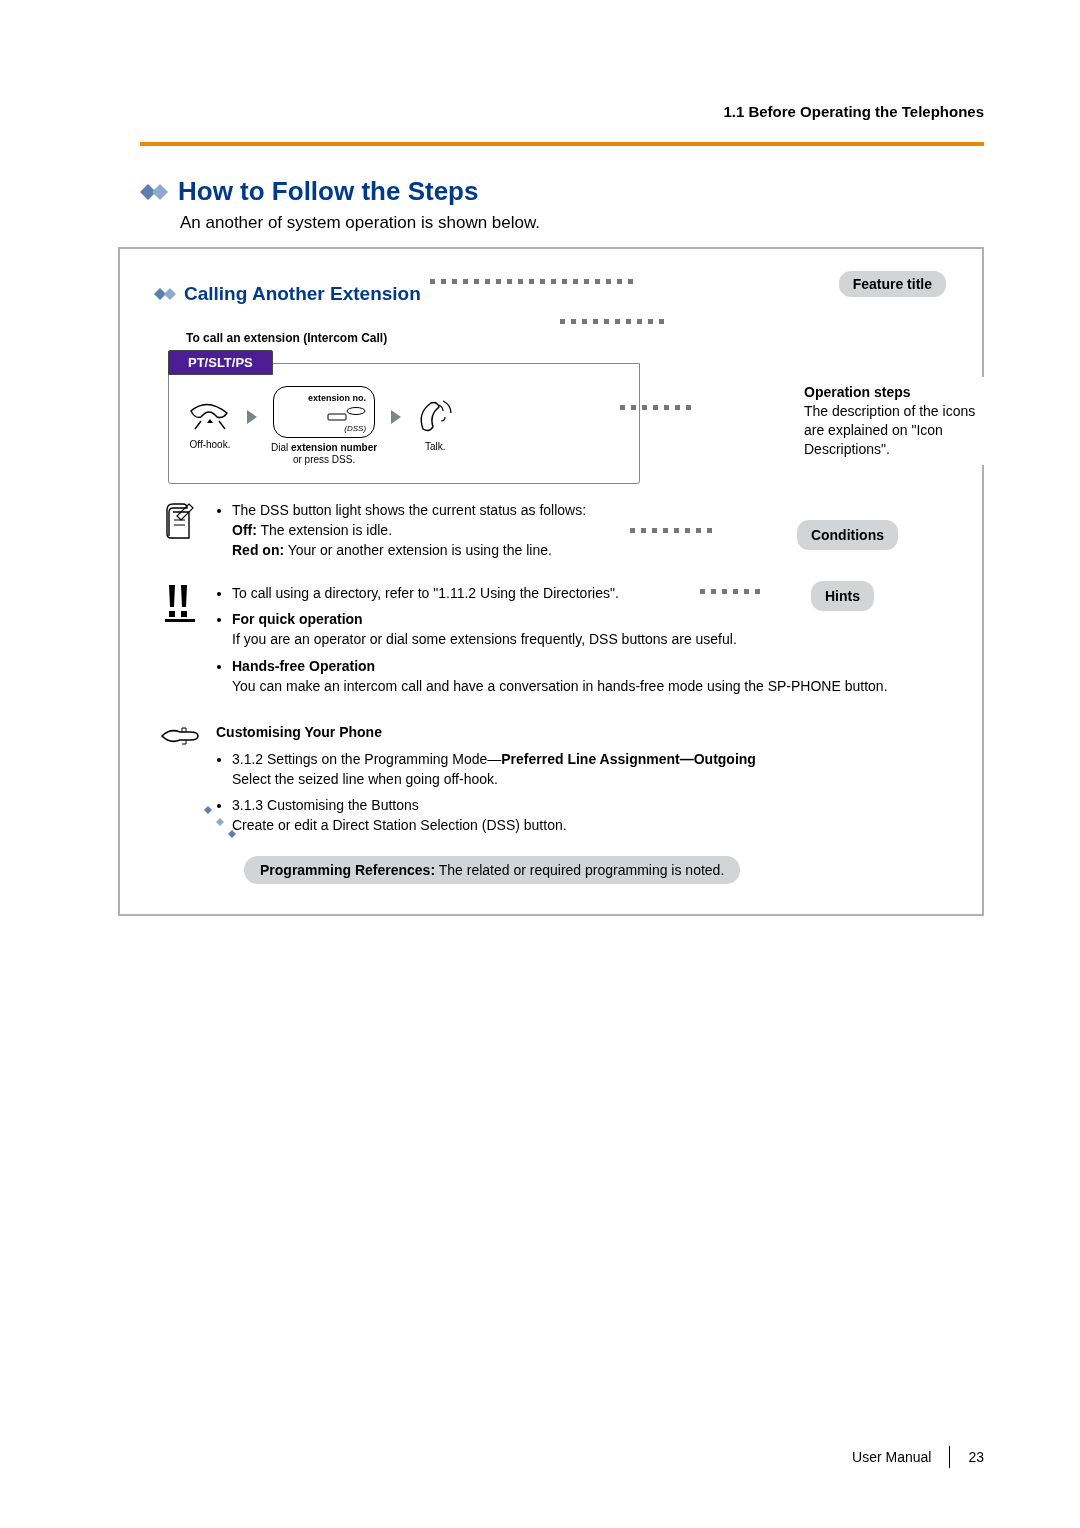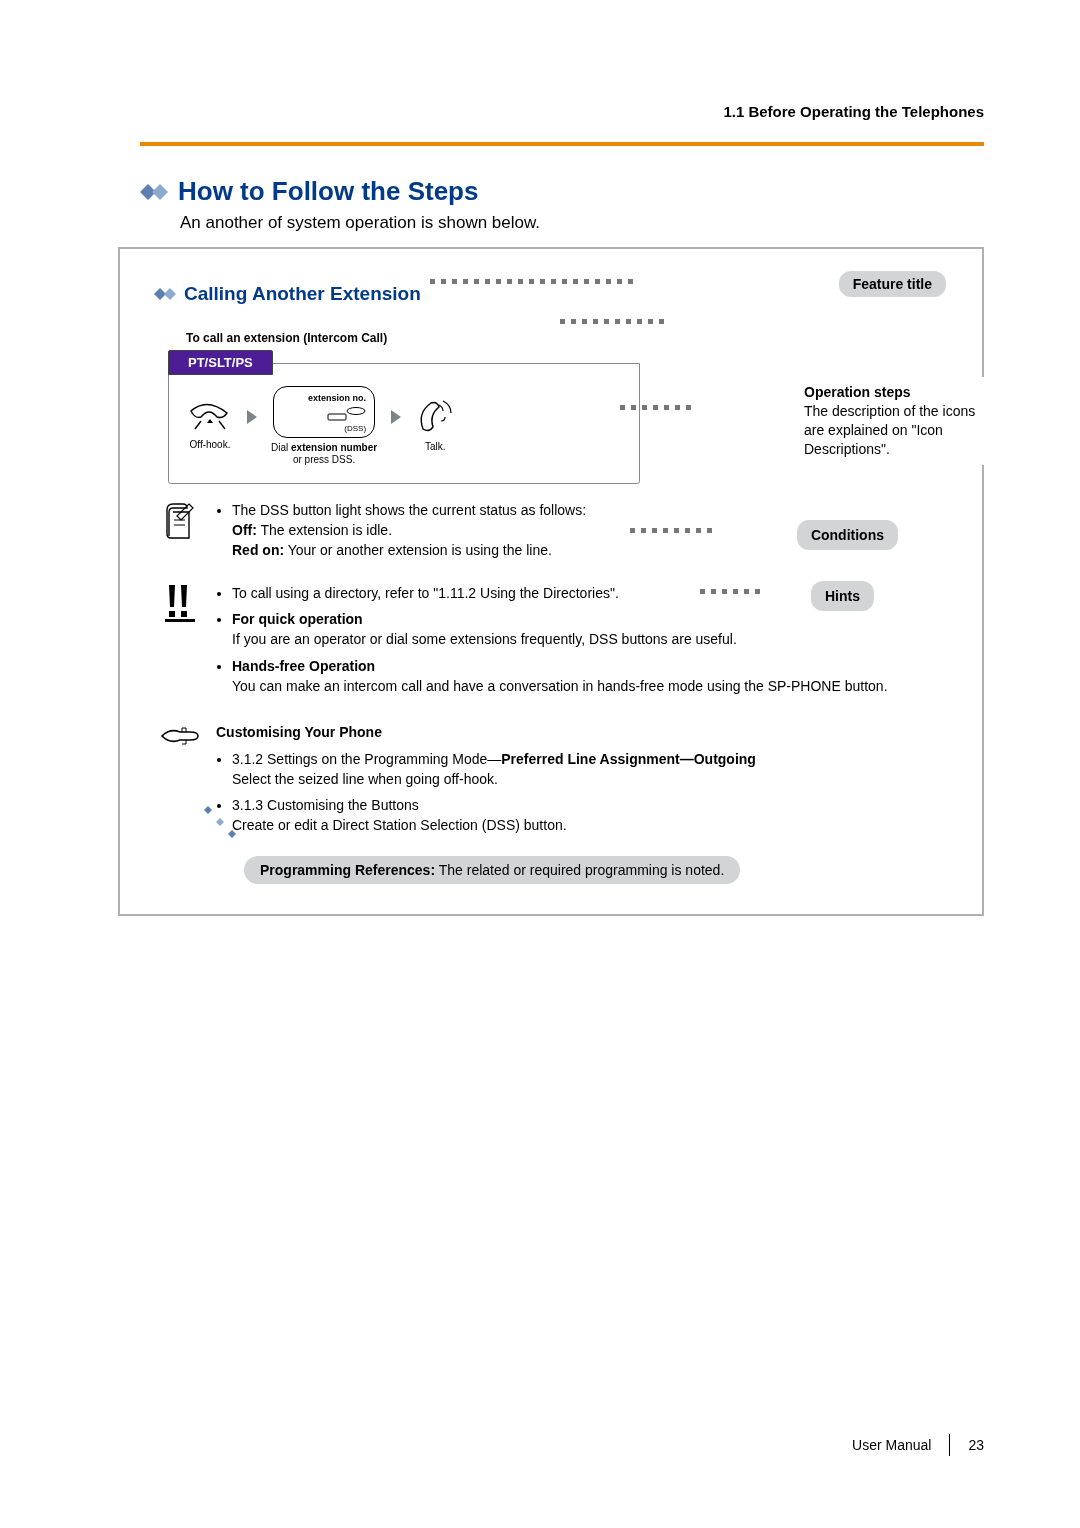--- a/index.html
+++ b/index.html
@@ -165,21 +165,21 @@
     display: inline-block;
   }
   .decor-diamonds {
     position:absolute;
     left: 82px;
     bottom: 66px;
   }
   
   .footer {
     position: absolute;
-    bottom: 72px;
+    bottom: 60px;
     right: 96px;
     font-size: 14px;
     display: flex;
     align-items: center;
     gap: 18px;
   }
   .footer .vline {
     width: 1px;
     height: 22px;
     background: #000;
@@ -281,21 +281,21 @@
           <div class="cap">Off-hook.</div>
         </div>
         <div class="play-tri"></div>
         <div class="step">
           <div class="pill-outline">
             <div class="pill-title">extension no.</div>
             <svg width="40" height="16">
               <rect x="2" y="9" width="18" height="6" rx="1" fill="none" stroke="#000"></rect>
               <ellipse cx="30" cy="6" rx="9" ry="3.5" fill="none" stroke="#000"></ellipse>
             </svg>
-            <div style="font-size:8px;">(DSS)</div>
+            <div style="font-style:italic;font-size:8px;">(DSS)</div>
           </div>
           <div class="cap">
             <span>Dial </span><span class="bold-inline">extension number</span><br>
             <span>or press DSS.</span>
           </div>
         </div>
         <div class="play-tri"></div>
         <div class="step">
           <svg width="40" height="34">
             <path d="M8 30 q-6 -16 8 -26 q6 -2 8 4 q-10 8 -6 20 q-4 6 -10 2 Z" fill="none" stroke="#000" stroke-width="1.4"></path>

